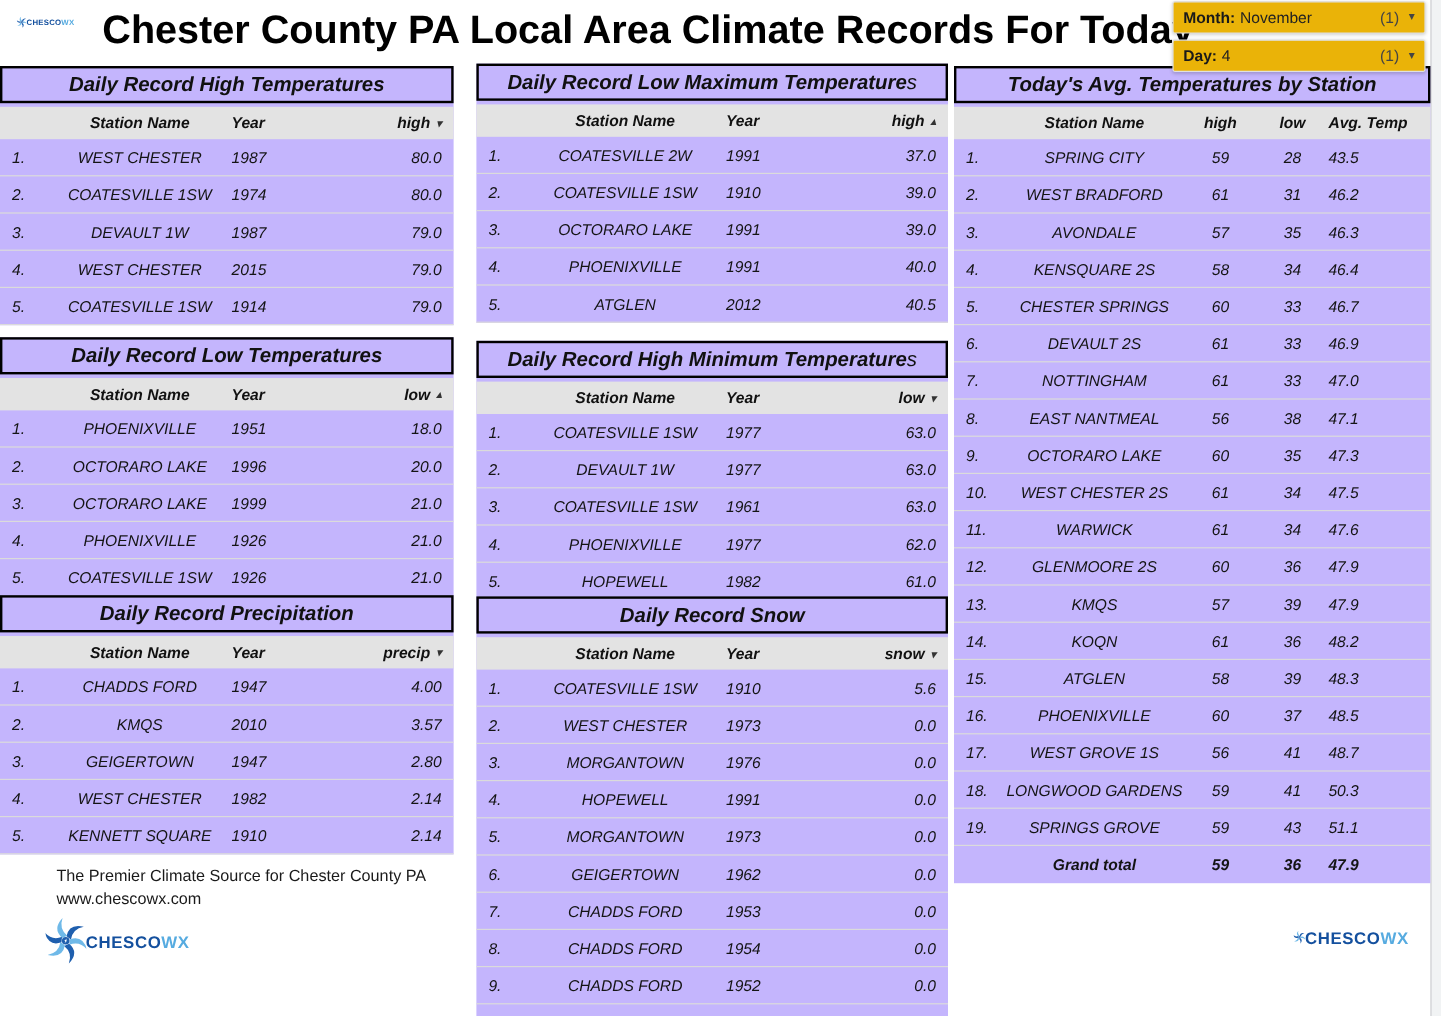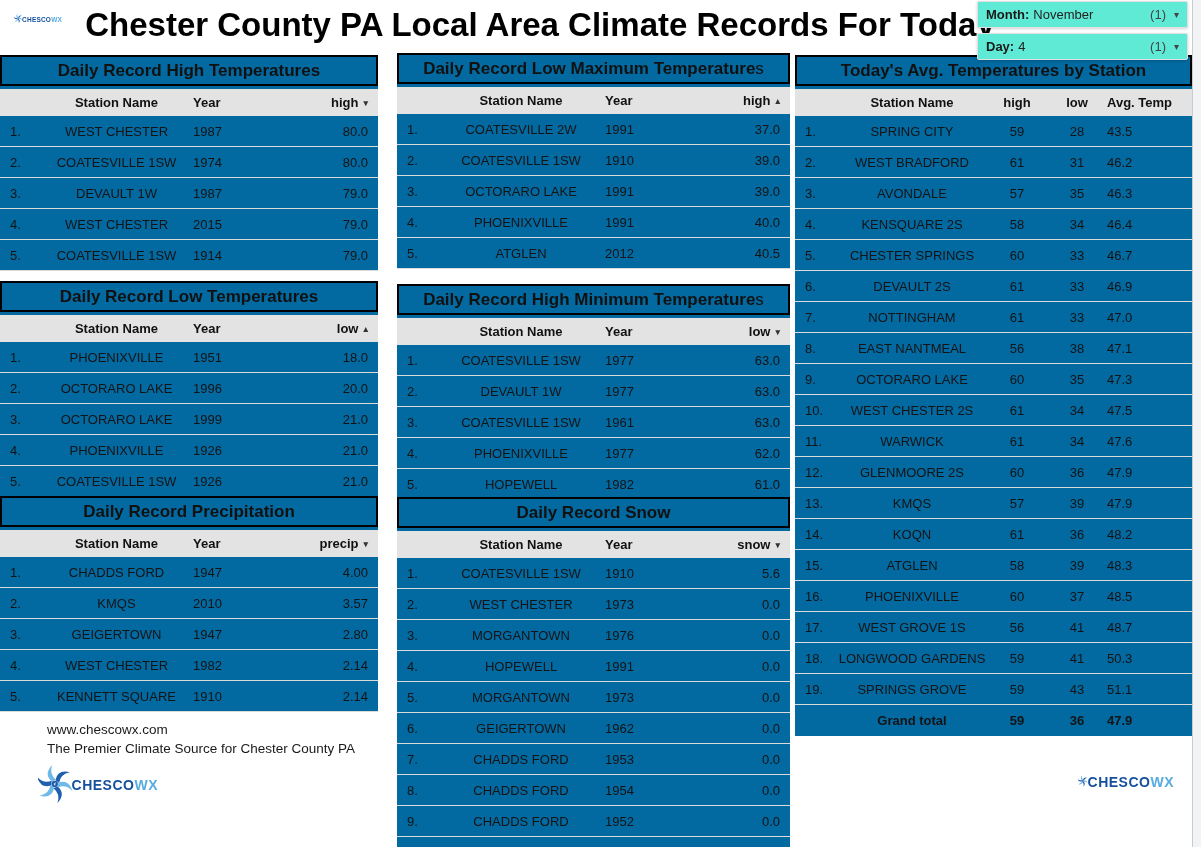--- a/index.html
+++ b/index.html
@@ -14,35 +14,35 @@
   .abs { position: absolute; }
 
   
   .page-title {
     left: 80px; top: 6px; width: 920px; height: 38px;
     text-align: center; font-size: 33px; font-weight: 700; color: #000;
     white-space: nowrap;
   }
   .filter {
     left: 977px; width: 211px; height: 27px;
-    background: #5eead4; border: 1px solid #e0e0e0; border-radius: 2px;
+    background: #eab308; border: 1px solid #e0e0e0; border-radius: 2px;
     box-shadow: 0 1px 3px rgba(0,0,0,.18);
     display: flex; align-items: center;
     font-size: 13px; padding: 0 8px; z-index: 5;
   }
   .f-label { font-weight: 700; color: #1a1a1a; margin-right: 4px; }
   .f-value { color: #222; }
   .f-count { margin-left: auto; color: #444; }
   .f-caret { margin-left: 8px; font-size: 10px; color: #444; line-height: 1; }
 
   .edge-line { left: 1192px; top: 0; width: 1px; height: 847px; background: #c9cbce; }
   .edge-strip { left: 1193px; top: 0; width: 8px; height: 847px; background: #f1f3f4; }
 
   
-  .tbl { position: absolute; background: #0369a1; }
+  .tbl { position: absolute; background: #c4b5fd; font-style: italic; }
   .tbl-title {
     border: 2px solid #000; height: 31px; margin-bottom: 3px;
     display: flex; align-items: center; justify-content: center;
     font-size: 17px; font-weight: 700; white-space: nowrap; overflow: hidden;
   }
   .title-tail { font-weight: 400; }
   .tbl-head {
     display: flex; align-items: center; height: 27px;
     background: #e3e3e3; font-size: 13px; font-weight: 700; color: #111;
   }
@@ -548,22 +548,22 @@
     <div class="t-row gt">
       <div class="c-idx"></div>
       <div class="c-station">Grand total</div>
       <div class="c-hi">59</div>
       <div class="c-lo">36</div>
       <div class="c-avg">47.9</div>
     </div>
   </div>
 
 <div class="abs footer-text">
+  <div>The Premier Climate Source for Chester County PA</div>
   <div>www.chescowx.com</div>
-  <div>The Premier Climate Source for Chester County PA</div>
 </div>
 
 <div class="abs logo logo-bl">
   <svg class="swirl-lg" viewBox="-50 -50 100 100">
       <use href="#swirl-sym"></use>
     </svg>
   <div class="wordmark wm-lg"><span class="wm-dark">CHESCO</span><span class="wm-light">WX</span></div>
 </div>
 
 <div class="abs logo logo-br">

